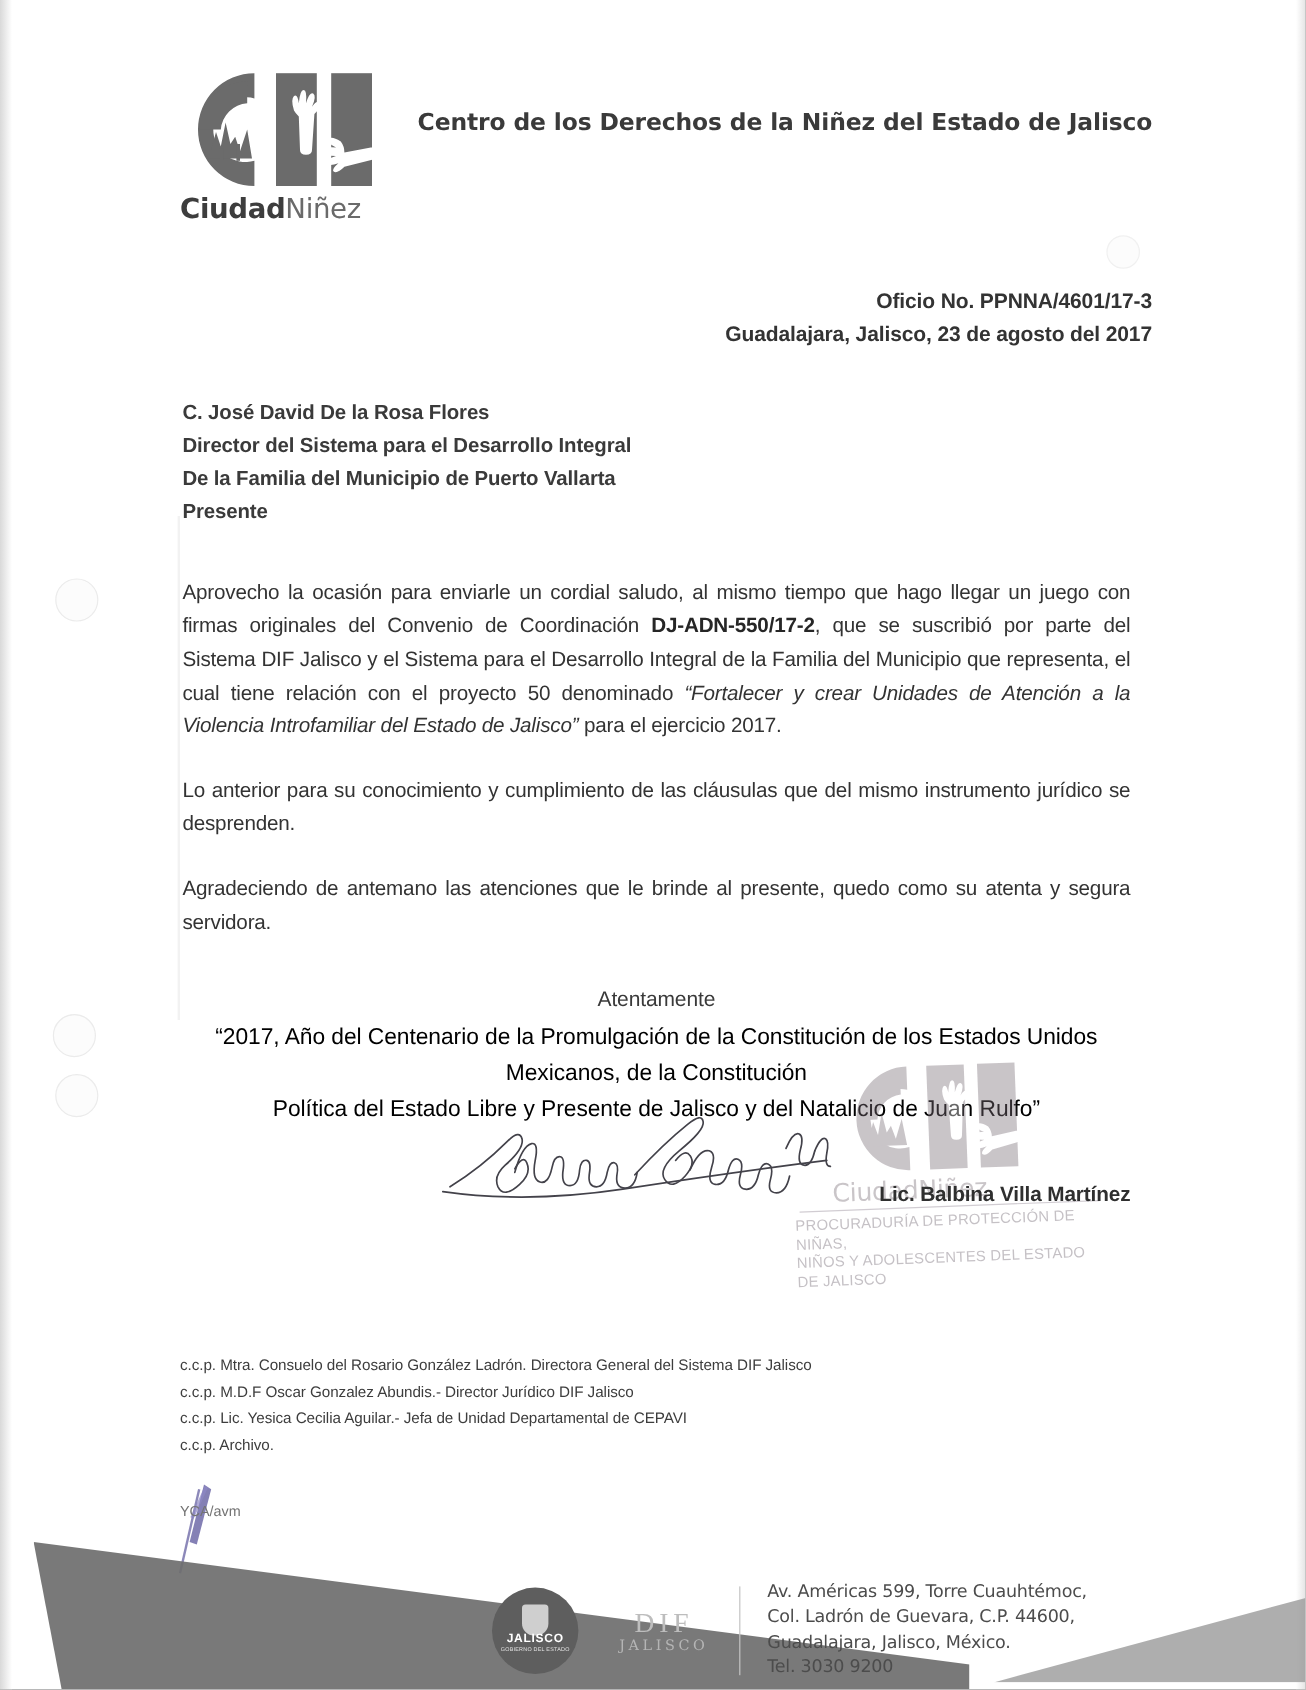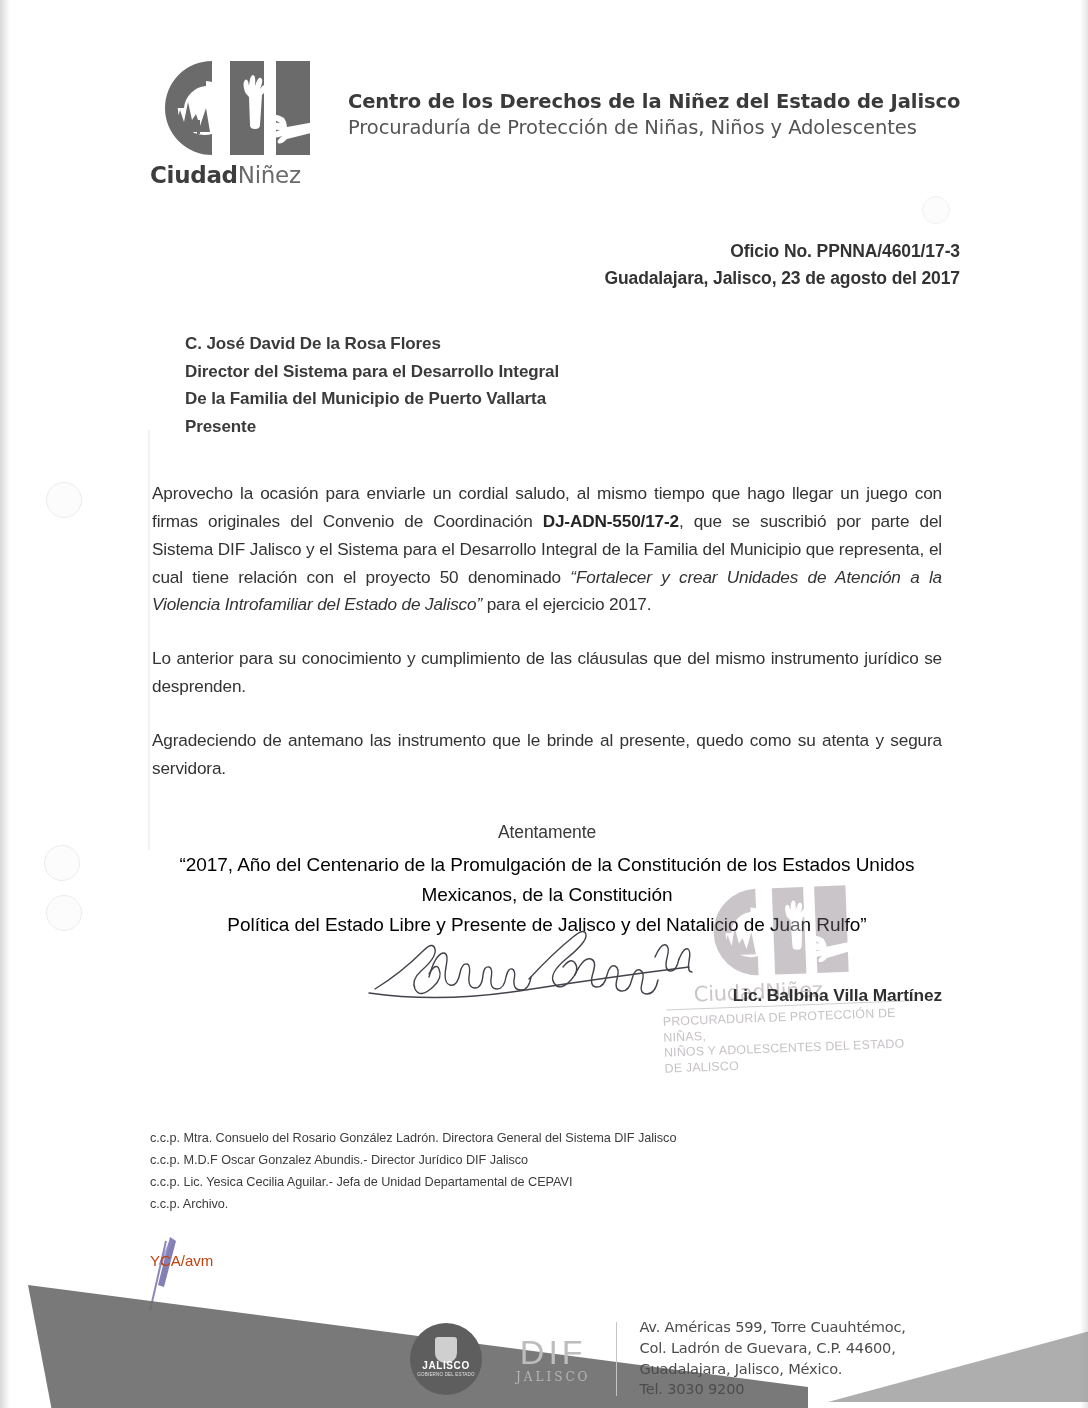--- a/index.html
+++ b/index.html
@@ -125,21 +125,20 @@
 
   
   .addressee {
     position: absolute;
     left: 152px; top: 330px;
     font-size: 17px;
     font-weight: 700;
     color: #3a3a3a;
     line-height: 1.63;
     letter-spacing: -0.1px;
-    margin-left: 33px;
   }
 
   
   .body-text {
     position: absolute;
     left: 152px; top: 480px;
     width: 790px;
     font-size: 17.2px;
     line-height: 1.62;
     text-align: justify;
@@ -239,22 +238,22 @@
     position: absolute;
     left: 150px; top: 1128px;
     font-size: 12.7px;
     color: #3d3d3d;
     line-height: 1.72;
     letter-spacing: -0.05px;
   }
   .initials {
     position: absolute;
     left: 150px; top: 1252px;
-    font-size: 15px;
-    color: #c2410c;
+    font-size: 12px;
+    color: #737373;
   }
   .pen-stroke {
     position: absolute;
     left: 138px; top: 1235px;
     width: 70px; height: 80px;
   }
 
   
   .footer {
     position: absolute;
@@ -293,24 +292,24 @@
     font-size: 4.5px;
     color: #e4e4e4;
     letter-spacing: .2px;
   }
   .dif-logo {
     margin-left: 34px;
     text-align: center;
     flex: none;
   }
   .dif-word {
-    font-size: 34px;
+    font-size: 23px;
     color: #bdbdbd;
     letter-spacing: 4px;
-    font-family: Liberation Sans, sans-serif;
+    font-family: Liberation Serif, serif;
   }
   .dif-sub {
     font-size: 12px;
     color: #b5b5b5;
     letter-spacing: 3px;
     margin-top: -2px;
     font-family: "DejaVu Serif", serif;
   }
   .footer-divider {
     margin-left: 26px;
@@ -361,40 +360,39 @@
             <path d="M134 60 q-8 -5 -10 -2 q-2 3 6 7 q-10 -1 -10 3 q0 4 10 4 q-9 3 -8 6 q2 3 10 0 q-6 5 -4 7 q3 2 9 -4 l24 -6 q4 -1 3 -6 q-1 -5 -5 -4 l-22 4 q0 -5 -3 -9z"></path>
           </g>
         </svg>
       </div>
       <div class="logo-caption">
         <b>Ciudad</b><span>Niñez</span>
       </div>
     </div>
     <div class="org-title">
       <div class="org-line1">Centro de los Derechos de la Niñez del Estado de Jalisco</div>
-      <div class="org-line2">Procuraduría de Protección de Niñas, Niños y Adolescentes</div>
     </div>
   </div>
 
   <div class="oficio-block">
     <div>Oficio No. PPNNA/4601/17-3</div>
     <div>Guadalajara, Jalisco, 23 de agosto del 2017</div>
   </div>
 
   <div class="addressee">
     <div>C. José David De la Rosa Flores</div>
     <div>Director del Sistema para el Desarrollo Integral</div>
     <div>De la Familia del  Municipio de Puerto Vallarta</div>
     <div>Presente</div>
   </div>
 
   <div class="body-text">
     <p><span>Aprovecho la ocasión para enviarle un cordial saludo, al mismo tiempo que hago llegar un juego con firmas originales del Convenio de Coordinación </span><b>DJ-ADN-550/17-2</b><span>, que se suscribió por parte del Sistema DIF Jalisco y el Sistema para el Desarrollo Integral de la Familia del Municipio que representa, el cual tiene relación con el proyecto 50 denominado </span><i>“Fortalecer y crear Unidades de Atención a la Violencia Introfamiliar del Estado de Jalisco”</i><span> para el ejercicio 2017.</span></p>
     <p>Lo anterior para su conocimiento y cumplimiento de las cláusulas que del mismo instrumento jurídico se desprenden.</p>
-    <p>Agradeciendo de antemano las instrumento que le brinde al presente, quedo como su atenta y segura servidora.</p>
+    <p>Agradeciendo de antemano las atenciones que le brinde al presente, quedo como su atenta y segura servidora.</p>
   </div>
 
   <div class="closing">
     <div class="atentamente">Atentamente</div>
     <div class="slogan">
       <div>“2017, Año del Centenario de la Promulgación de la Constitución de los Estados Unidos Mexicanos, de la Constitución</div>
       <div>Política del Estado Libre y Presente de Jalisco y del Natalicio de Juan Rulfo”</div>
     </div>
   </div>
 

